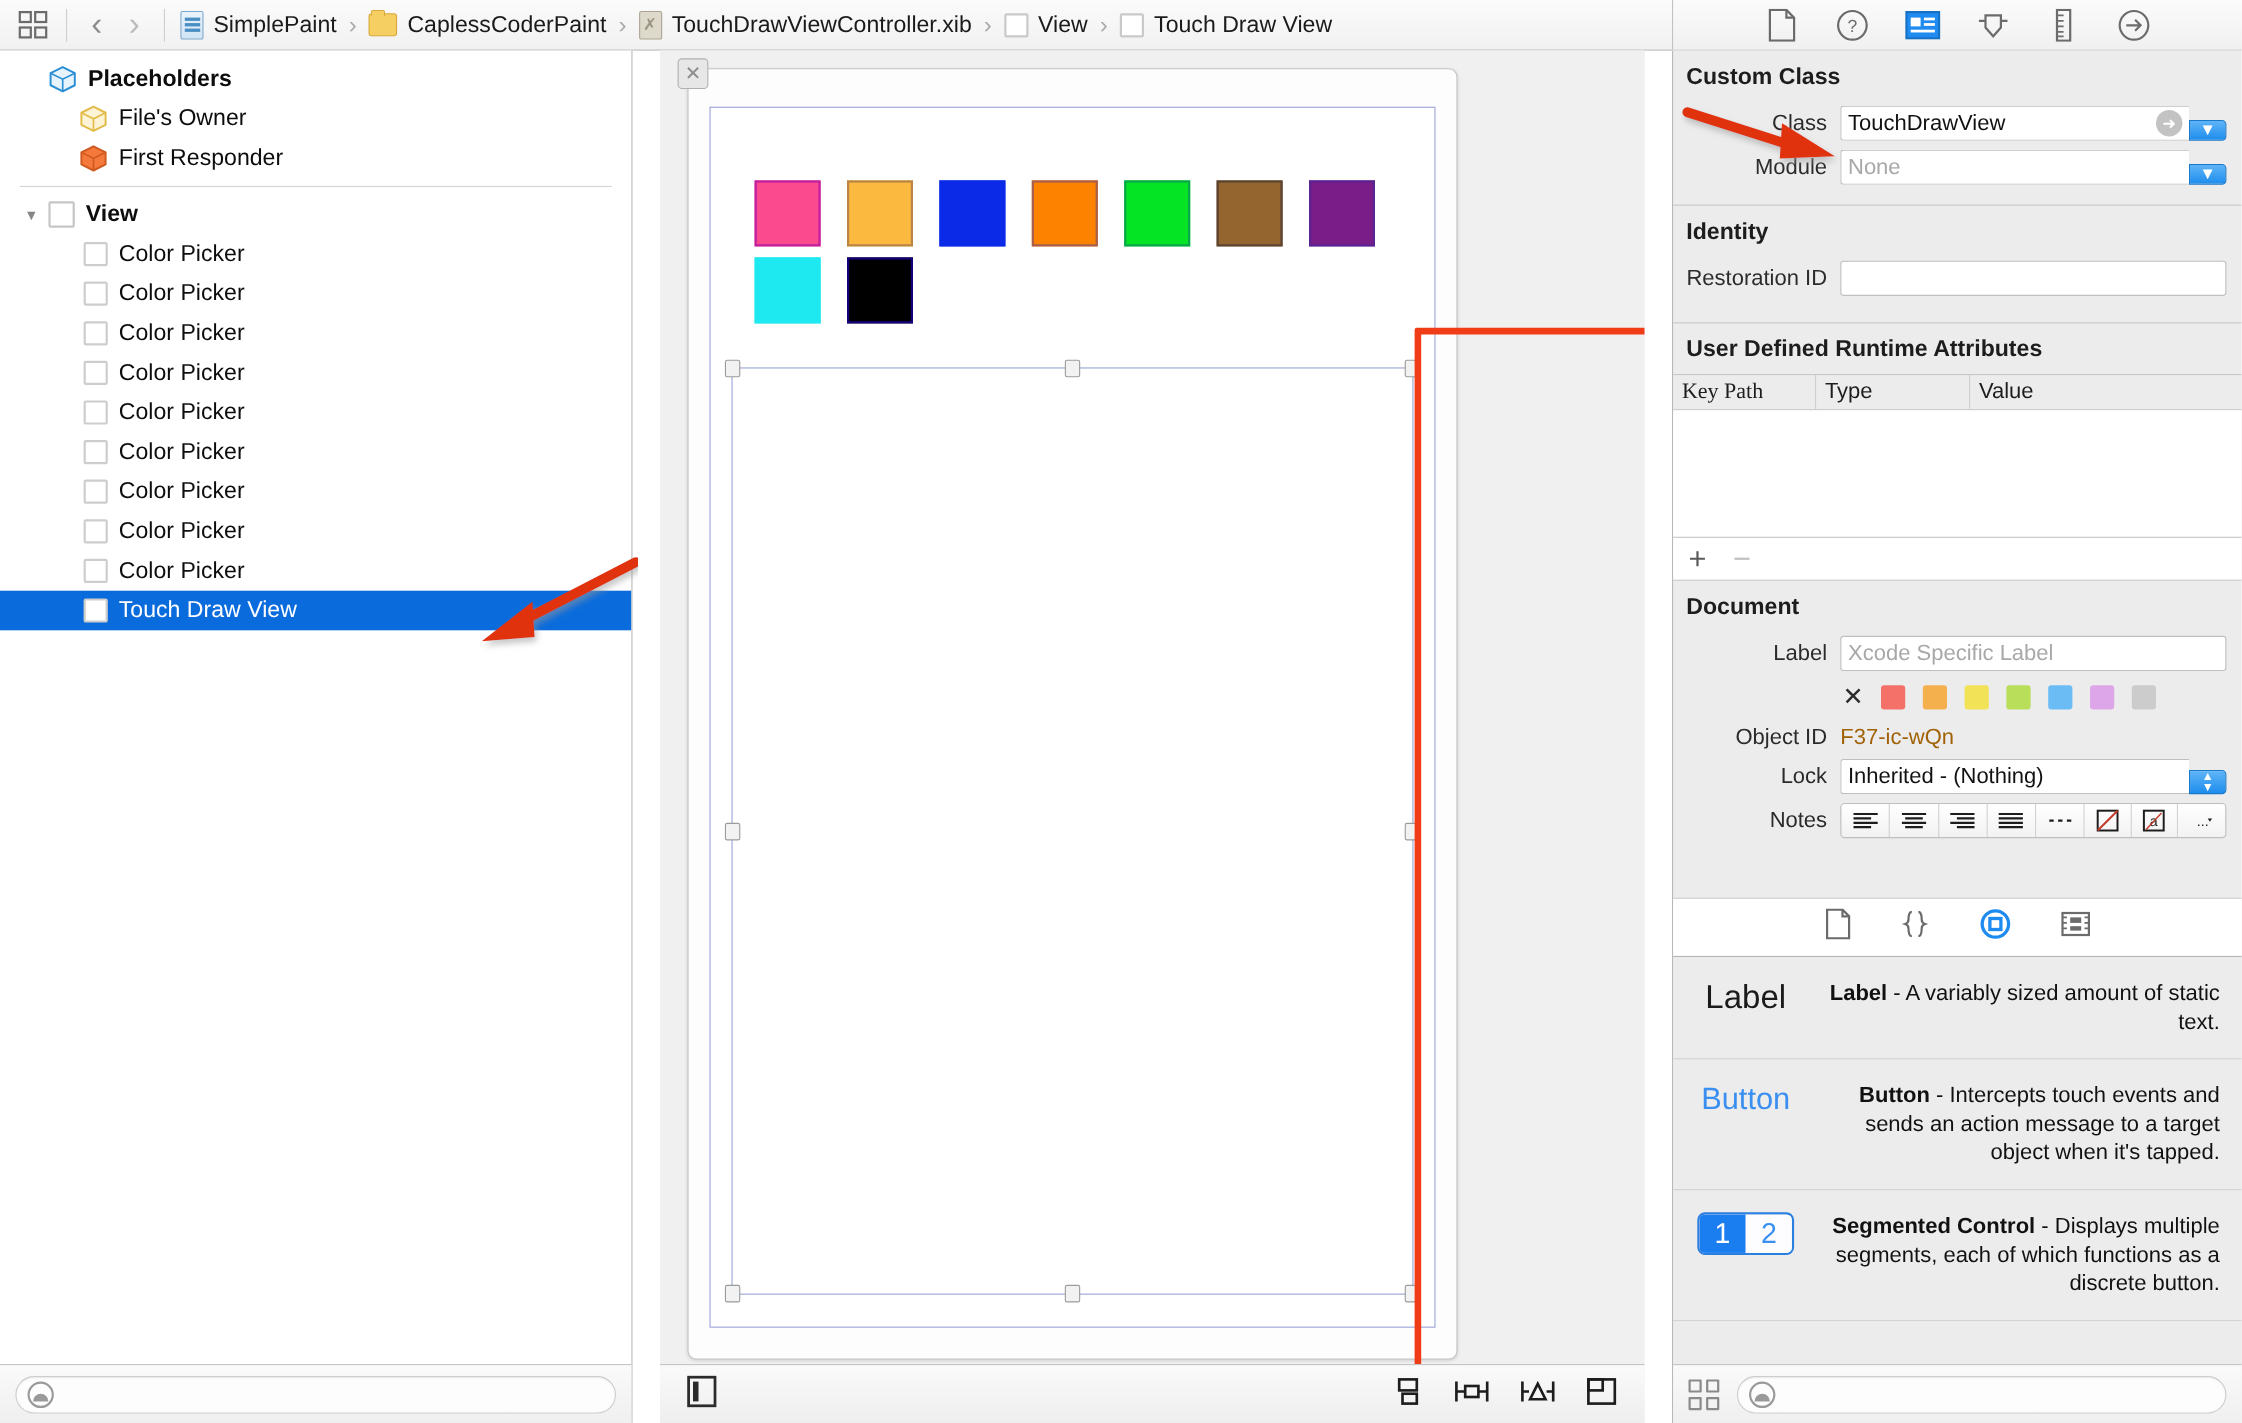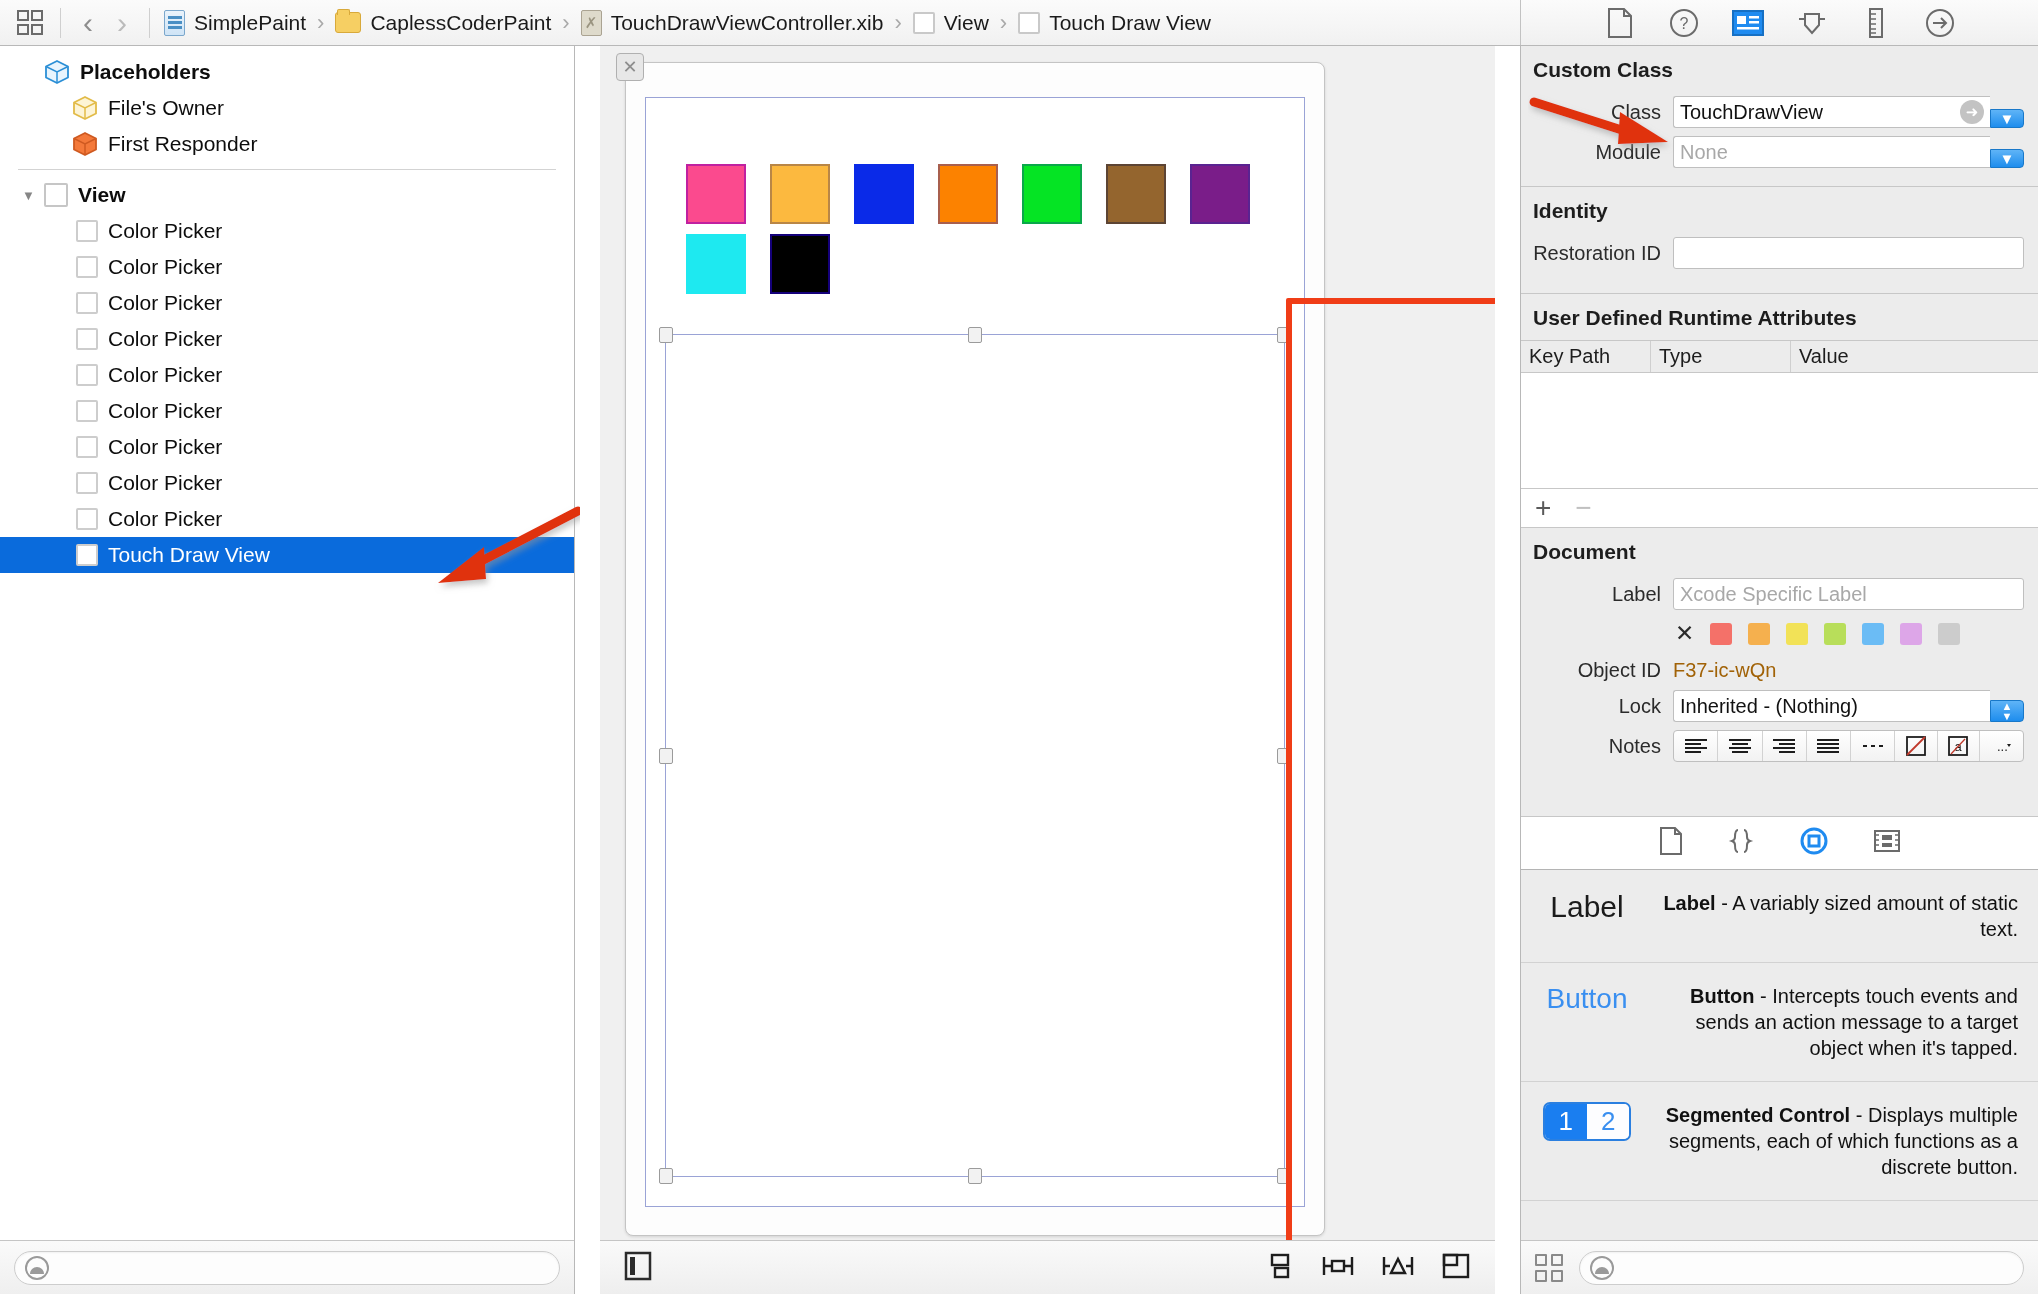--- a/index.html
+++ b/index.html
@@ -154,21 +154,21 @@
     border-radius: 0 4px 4px 0; display: flex; align-items: center; justify-content: center; color: #fff; font-size: 15px;
   }
   .jump-circle { width: 24px; height: 24px; border-radius: 50%; background: #c3c3c3; display:flex;align-items:center;justify-content:center;color:#fff;font-size:15px; margin-left:auto; flex:0 0 24px;}
   .stepper-arrow {
     width: 34px; flex: 0 0 34px; background: linear-gradient(#5fb4f7,#1e8ded); border: 1px solid #1878c9;
     border-radius: 0 4px 4px 0; display: flex; flex-direction: column; align-items: center; justify-content: center; color: #fff; font-size: 11px; line-height: 10px;
   }
 
   .udra-header { display: flex; font-size: 20px; color: #1d1d1d; background: #ececec; border-top: 1px solid #c7c7c7; border-bottom: 1px solid #c7c7c7; }
   .udra-header > div { padding: 4px 8px; }
-  .udra-c1 { width: 130px; flex: 0 0 130px; border-right: 1px solid #cfcfcf;}
+  .udra-c1 { width: 130px; flex: 0 0 130px; border-right: 1px solid #cfcfcf; font-family: Liberation Serif, serif;}
   .udra-c2 { width: 140px; flex: 0 0 140px; border-right: 1px solid #cfcfcf;}
   .udra-c3 { flex: 1 1 auto; }
   .udra-body { background: #fff; height: 115px; }
   .udra-tools { background: #fff; border-top: 1px solid #c7c7c7; border-bottom: 1px solid #c7c7c7; height: 40px; display: flex; align-items: center; padding-left: 14px; gap: 24px; font-size: 28px; color: #5a5a5a; line-height: 1;}
   .udra-tools .dim { color: #c0c0c0; }
 
   .colordots { display: flex; align-items: center; gap: 16px; padding: 8px 0 10px 154px; }
   .cdot { width: 22px; height: 22px; border-radius: 3px; }
   .cdot-x { font-size: 23px; color: #2b2b2b; line-height: 1; }
 

